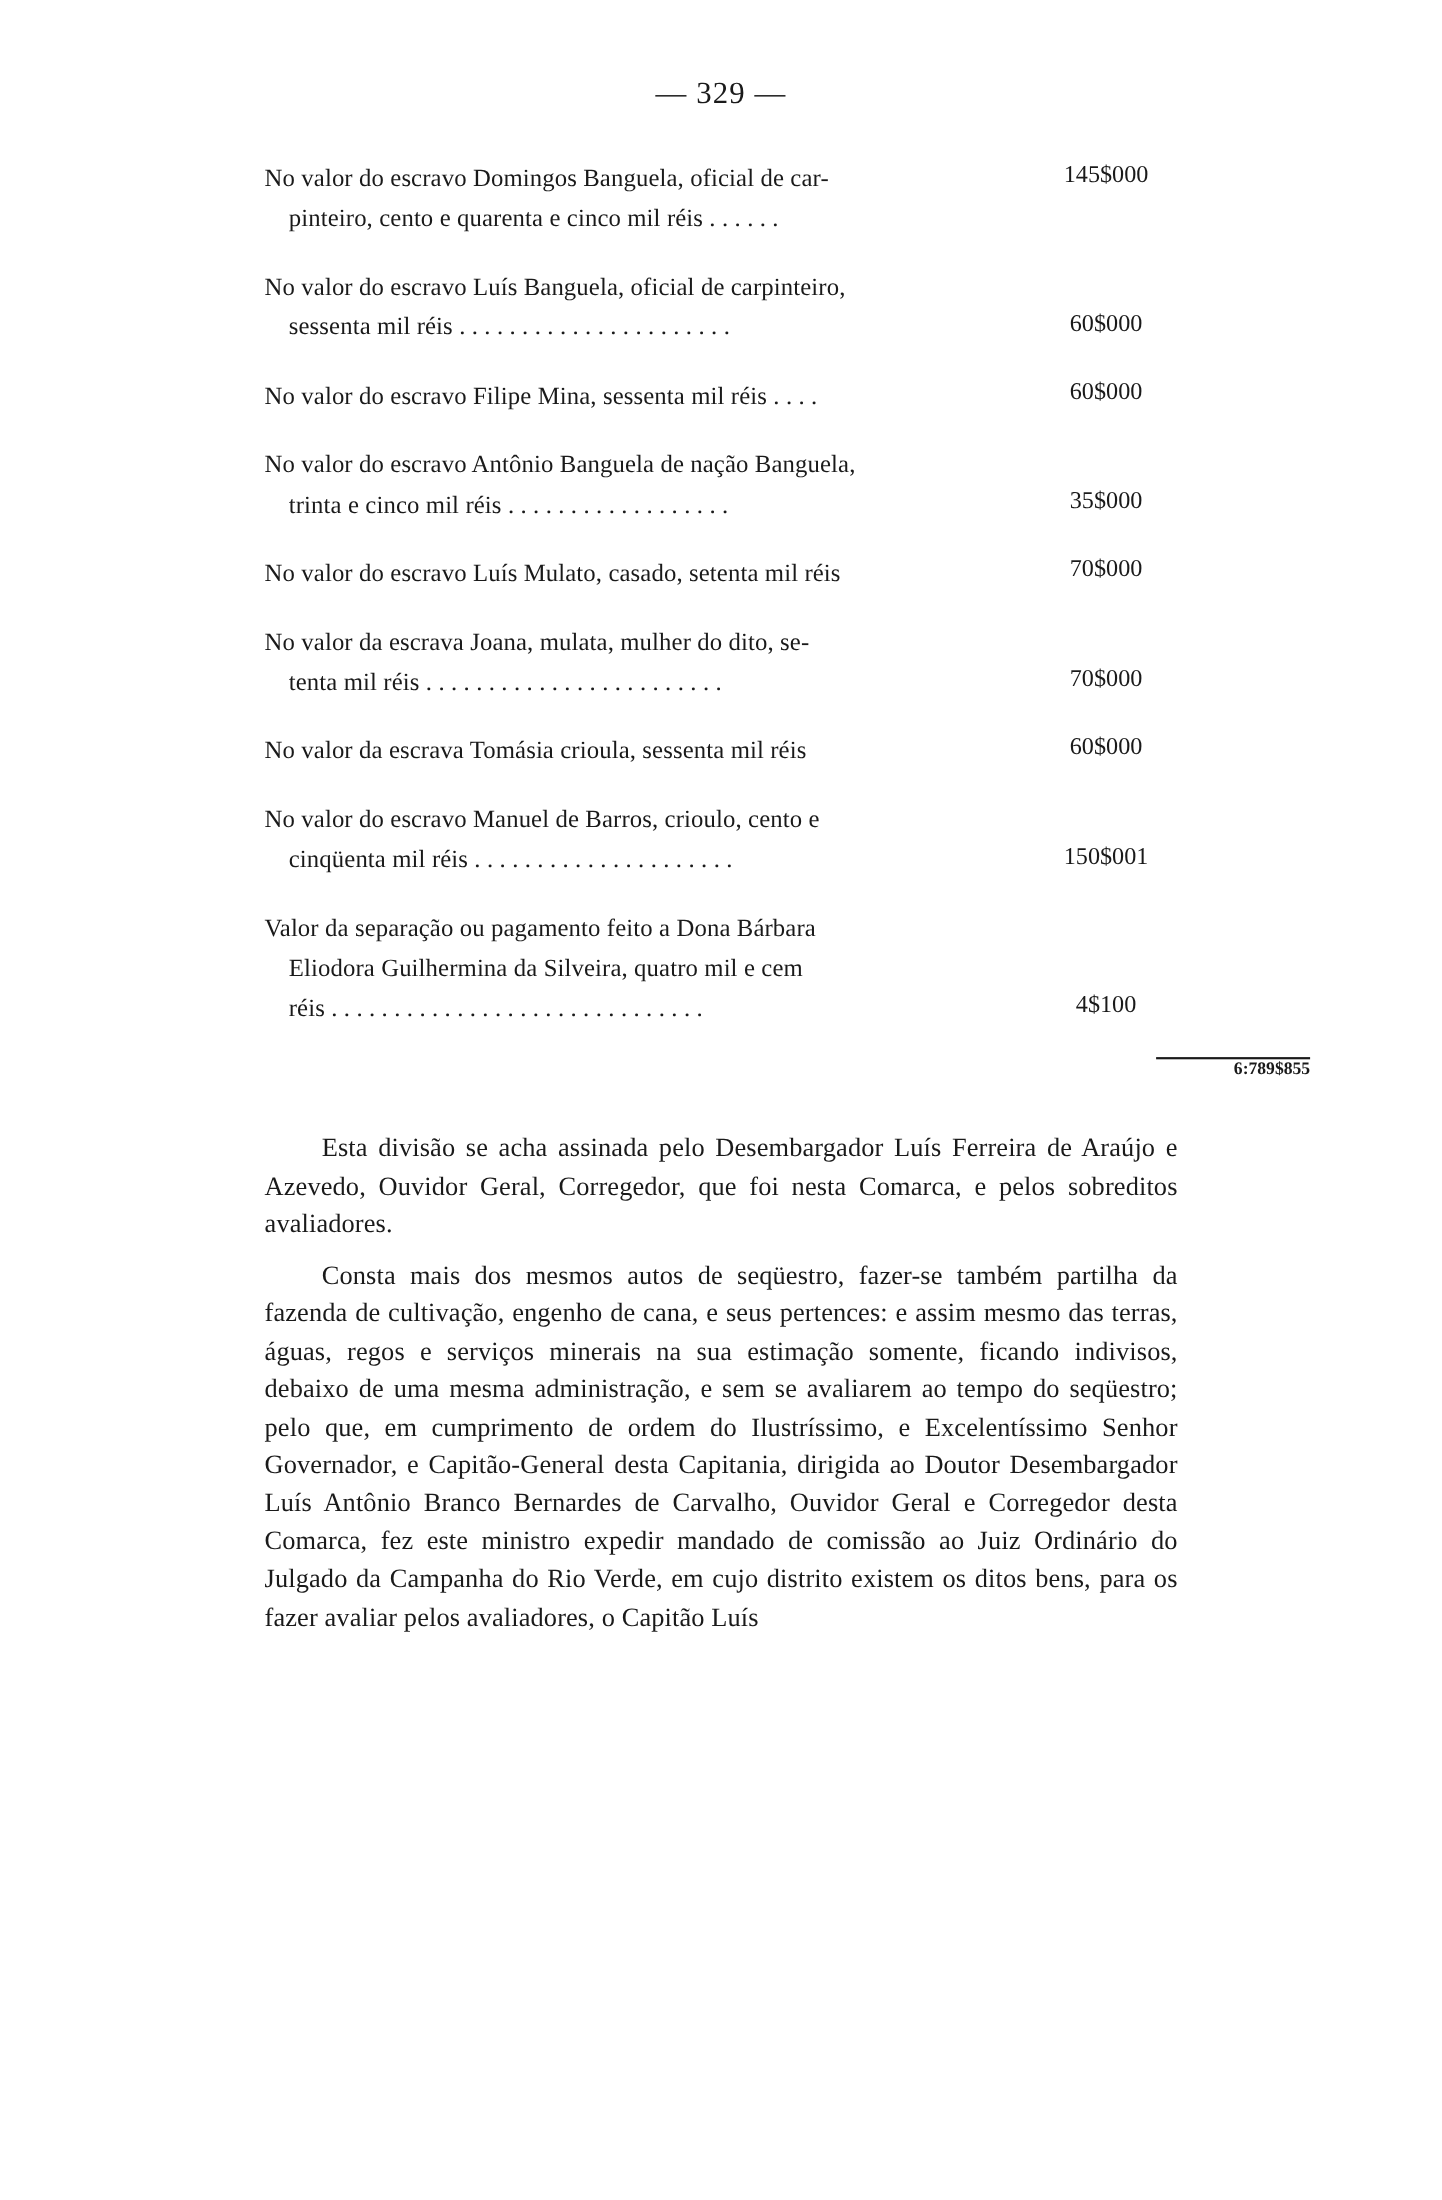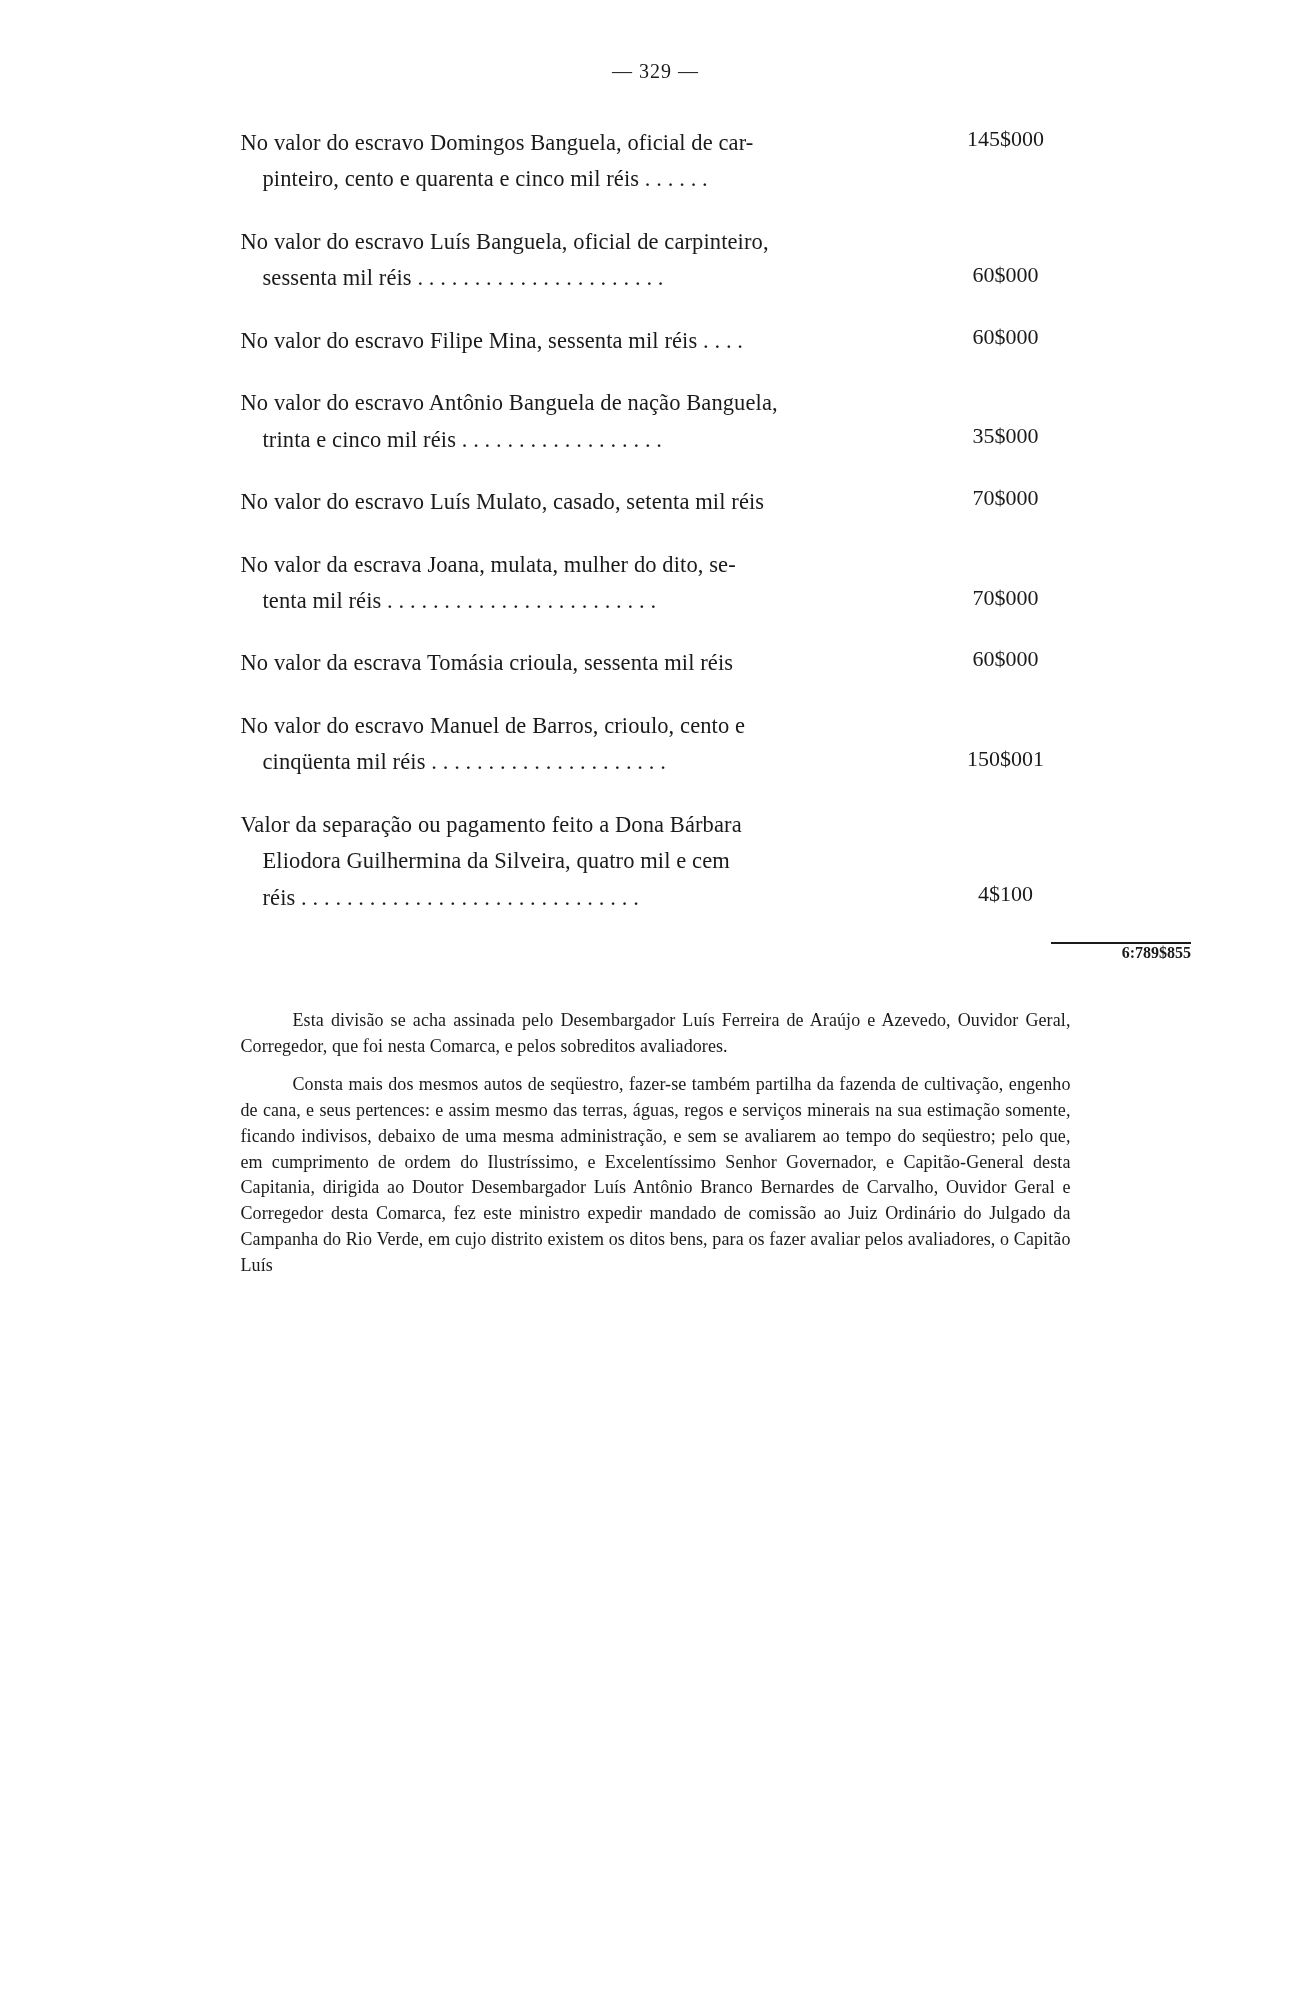--- a/index.html
+++ b/index.html
@@ -15,23 +15,23 @@
   }
   .page {
     width: 1311px;
     min-height: 2000px;
     box-sizing: border-box;
     padding: 50px 120px 40px 120px;
     position: relative;
   }
   .page-number {
     text-align: center;
-    font-size: 20px;
+    font-size: 28px;
     letter-spacing: 1px;
-    margin-top: 10px;
+    margin-top: 20px;
     margin-bottom: 42px;
     font-family: "Liberation Serif", serif;
   }
 
   
   .entries {
     margin: 12px auto;
     width: 830px;
   }
   .entry {
@@ -82,21 +82,21 @@
     margin-bottom: 46px;
     padding-right: 0px;
   }
 
   
   .body-text {
     margin: 0 auto;
     width: 830px;
   }
   p.para {
-    font-size: 18px;
+    font-size: 24px;
     line-height: 1.44;
     text-align: justify;
     margin: 12px 0 6px 0;
     text-indent: 52px;
     letter-spacing: 0.1px;
   }
 </style>
 </head>
 <body>
 

